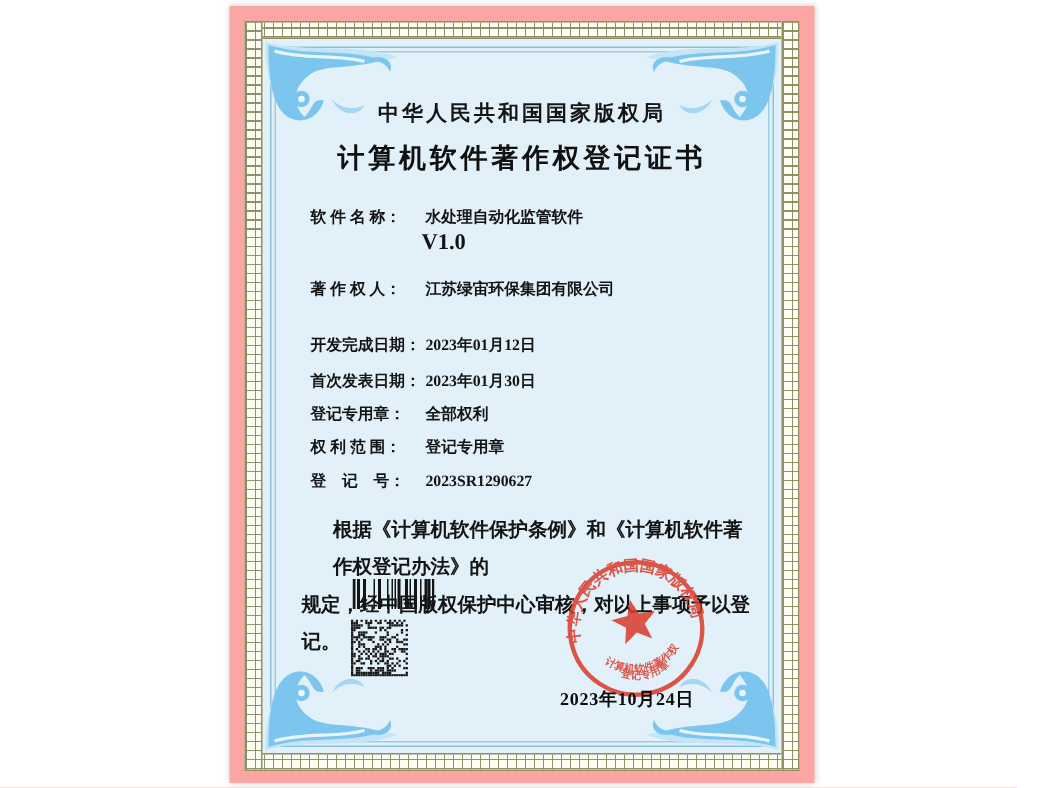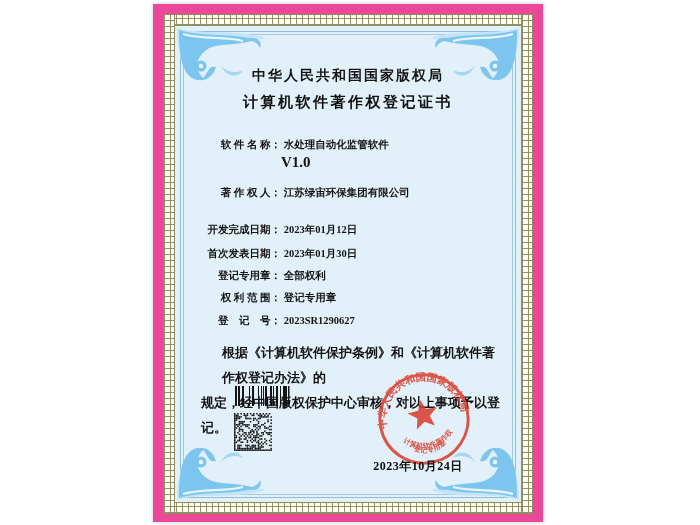--- a/index.html
+++ b/index.html
@@ -5,21 +5,21 @@
   html,body{margin:0;padding:0;}
   body{
     width:700px;height:525px;background:#ffffff;overflow:hidden;
     font-family:"Liberation Serif", serif;
   }
   .stage{position:relative;width:700px;height:525px;background:#ffffff;}
 
   
   .certificate{
     position:absolute;left:153px;top:4px;width:390px;height:518px;
-    background:#ec4899;
+    background:#fca5a5;
     box-shadow:0 0 4px rgba(110,130,140,.45);
     font-family:Liberation Serif, serif;
   }
 
   
   .meander{
     position:absolute;background-color:#fcfcf2;
     background-image:
       repeating-linear-gradient(90deg, rgba(140,140,96,.95) 0 1px, transparent 1px 6px),
       repeating-linear-gradient(0deg,  rgba(140,140,96,.95) 0 1px, transparent 1px 6px);
@@ -42,29 +42,29 @@
   .flourish.bl{left:22px;bottom:20px;transform:scaleY(-1);}
   .flourish.br{right:22px;bottom:20px;transform:scale(-1,-1);}
 
   
   .authority{
     position:absolute;left:0;right:0;top:63px;text-align:center;
     font-size:14px;font-weight:bold;letter-spacing:2px;color:#151515;
   }
   .cert-title{
     position:absolute;left:0;right:0;top:89px;text-align:center;
-    font-size:15px;font-weight:bold;letter-spacing:2.5px;color:#111;
+    font-size:18px;font-weight:bold;letter-spacing:2.5px;color:#111;
   }
   .cert-no{
     position:absolute;right:52px;top:114px;font-size:8.5px;font-weight:bold;color:#222;
     letter-spacing:.3px;
   }
   .fields{position:absolute;left:54px;top:0;right:30px;}
   .frow{position:absolute;left:0;font-size:10.5px;font-weight:bold;color:#141414;white-space:nowrap;}
-  .frow .flabel{display:inline-block;width:74px;text-align:right;}
+  .frow .flabel{display:inline-block;width:74px;}
   .frow .fvalue{display:inline-block;}
   .fline2{position:absolute;left:74px;font-size:15px;font-weight:bold;color:#141414;}
 
   .statement{
     position:absolute;left:48px;top:336px;width:306px;
     font-size:13px;font-weight:bold;color:#141414;line-height:25px;
   }
   .statement .s1{padding-left:21px;}
 
   

